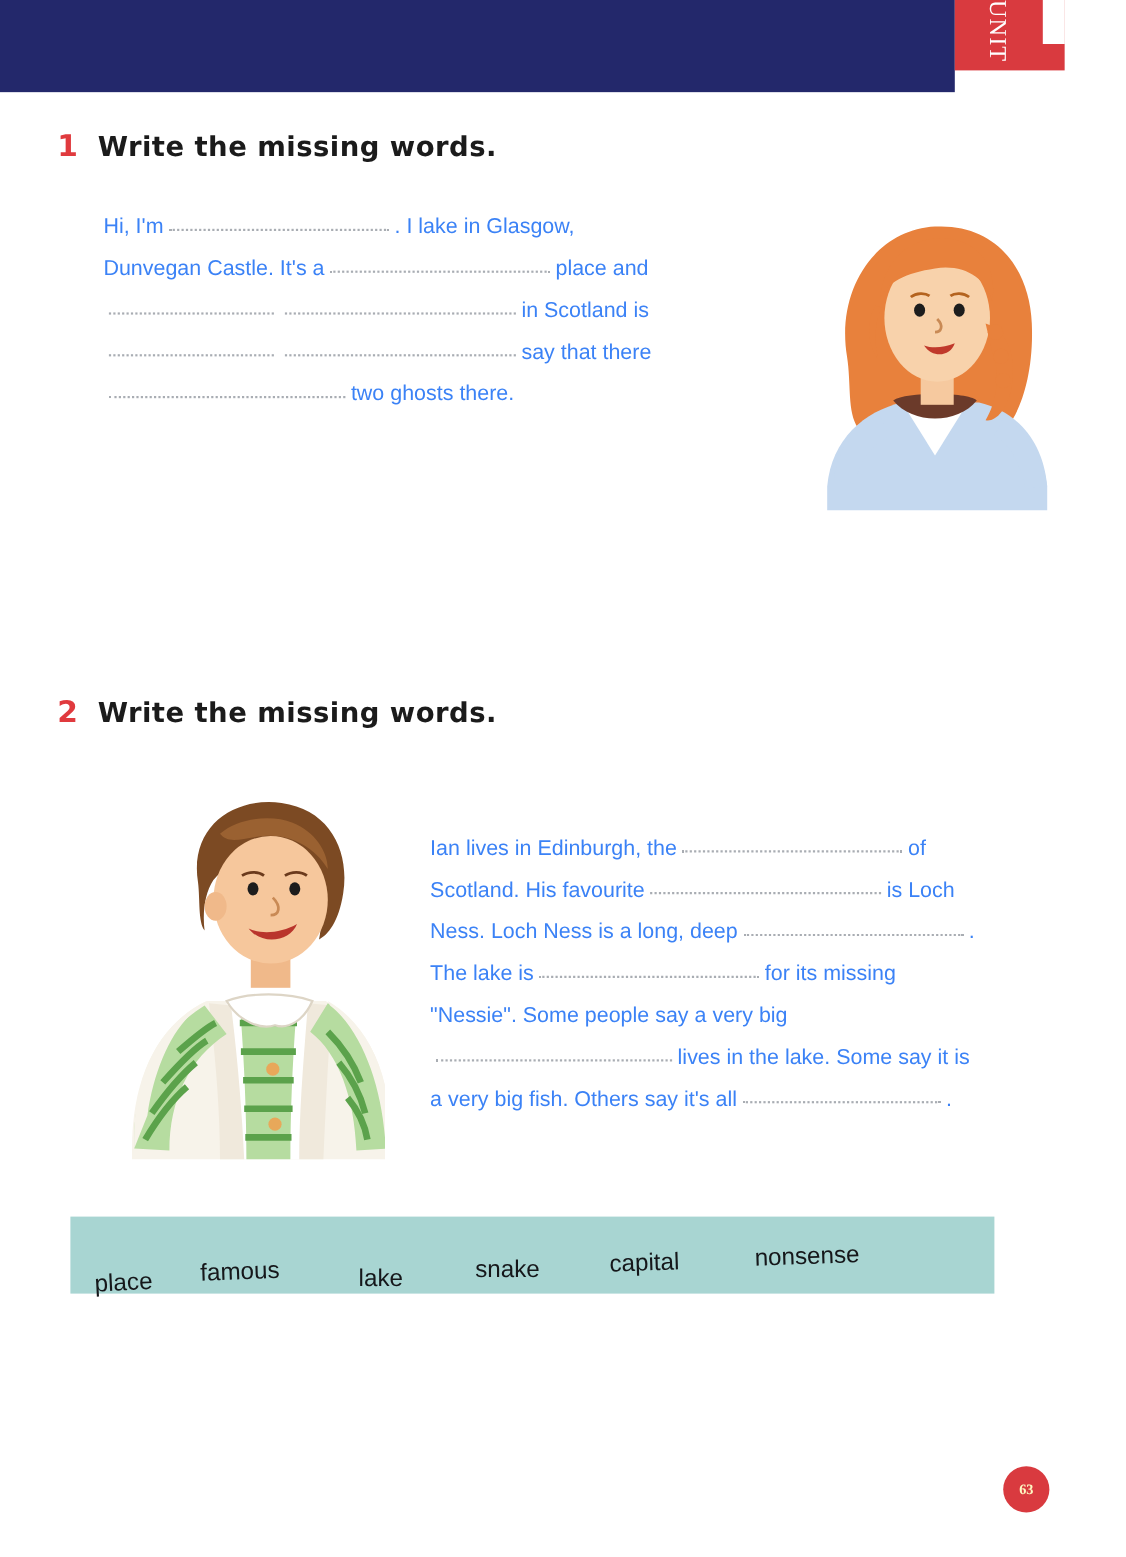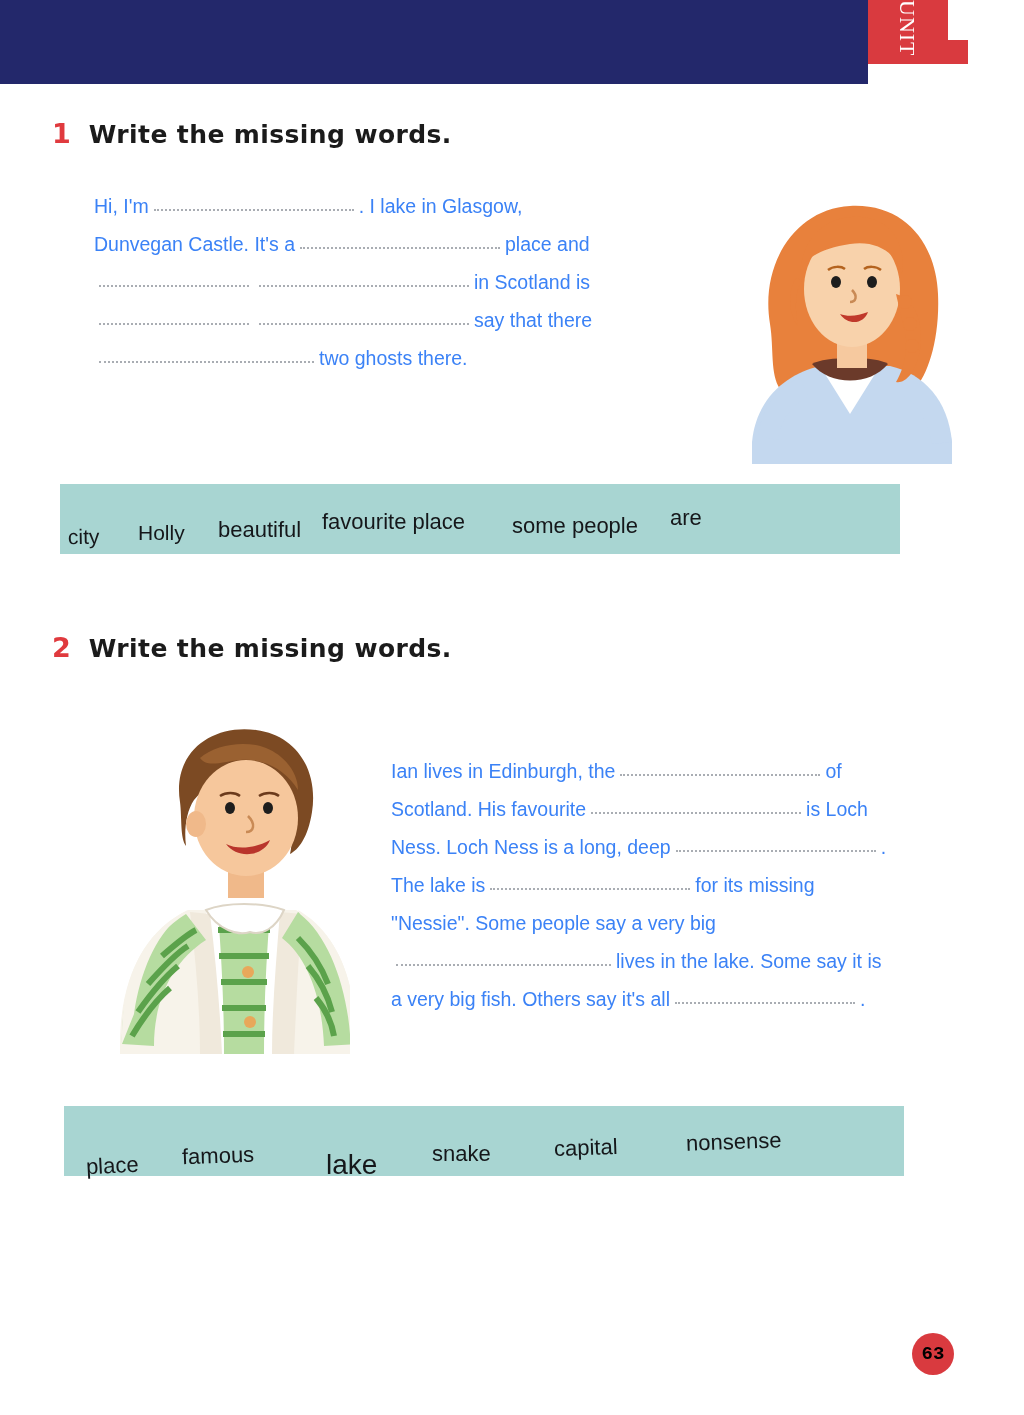--- a/index.html
+++ b/index.html
@@ -129,27 +129,27 @@
   }
 
   
   .page-num {
     position: absolute;
     right: 70px;
     bottom: 40px;
     width: 42px; height: 42px;
     border-radius: 50%;
     background: #d93a3f;
-    color: #000000;
-    font-size: 19px;
+    color: #fef9c3;
+    font-size: 13px;
     font-weight: bold;
     display: flex;
     align-items: center;
     justify-content: center;
-    font-family: Liberation Mono, monospace;
+    font-family: Liberation Serif, serif;
   }
 
   
   .illus { position: absolute; }
 </style>
 </head>
 <body>
 
 <div class="page-top-bar"></div>
 <div class="page-top-red"></div>
@@ -202,30 +202,20 @@
 
       <path d="M152 116 C158 122 156 128 150 128" stroke="#c98a55" stroke-width="2.5" fill="none"></path>
 
       <path d="M140 140 C148 152 164 150 168 138 C158 142 148 143 140 140 Z" fill="#c0392b"></path>
 
       <path d="M58 262 C62 232 78 212 100 204 L108 222 C92 232 80 246 78 266 Z" fill="#c4d8ef"></path>
       <path d="M212 206 C234 216 248 240 252 268 L232 270 C228 248 218 230 204 222 Z" fill="#c4d8ef"></path>
     </svg>
   </div>
 
-  <div class="wordbank" style="left:60px; top:400px; width:840px; height:70px;">
-    <div class="wb-inner" id="wb1" style="position: relative; padding-left: 0px;">
-        <span class="wb-word" style="position: absolute; left: 8px; top: 6px; font-size: 21px; transform: rotate(-1deg);">city</span>
-        <span class="wb-word" style="position: absolute; left: 78px; top: 2px; font-size: 21px; transform: rotate(0deg);">Holly</span>
-        <span class="wb-word" style="position: absolute; left: 158px; top: -2px; font-size: 22px; transform: rotate(0deg);">beautiful</span>
-        <span class="wb-word" style="position: absolute; left: 262px; top: -10px; font-size: 22px; transform: rotate(0deg);">favourite place</span>
-        <span class="wb-word" style="position: absolute; left: 452px; top: -6px; font-size: 22px; transform: rotate(0deg);">some people</span>
-        <span class="wb-word" style="position: absolute; left: 610px; top: -14px; font-size: 22px; transform: rotate(0deg);">are</span>
-      </div>
-  </div>
 
   <div class="exercise" style="left:52px; top:548px; width:880px;">
     <div class="ex-head">
       <span class="ex-num">2</span>
       <span class="ex-title">Write the missing words.</span>
     </div>
   </div>
 
   <div class="illus" style="left:60px; top:620px; width:290px; height:350px;">
     <svg width="290" height="350" viewBox="0 0 290 350">
@@ -295,21 +285,21 @@
       <div class="text-line"><span>The lake is</span><span class="blank" style="width: 200px;"></span><span>for its missing</span></div>
       <div class="text-line"><span>"Nessie". Some people say a very big</span></div>
       <div class="text-line"><span class="blank" style="width: 215px;"></span><span>lives in the lake. Some say it is</span></div>
       <div class="text-line"><span>a very big fish. Others say it's all</span><span class="blank" style="width: 180px;"></span><span>.</span></div>
     </div>
 
   <div class="wordbank" style="left:64px; top:1022px; width:840px; height:70px;">
     <div class="wb-inner" id="wb2" style="position: relative; padding-left: 0px;">
         <span class="wb-word" style="position: absolute; left: 22px; top: 12px; font-size: 22px; transform: rotate(-3deg);">place</span>
         <span class="wb-word" style="position: absolute; left: 118px; top: 2px; font-size: 22px; transform: rotate(-2deg);">famous</span>
-        <span class="wb-word" style="position: absolute; left: 262px; top: 8px; font-size: 28px; transform: rotate(0deg); text-align: right;">lake</span>
+        <span class="wb-word" style="position: absolute; left: 262px; top: 8px; font-size: 22px; transform: rotate(0deg); text-align: right;">lake</span>
         <span class="wb-word" style="position: absolute; left: 368px; top: 0px; font-size: 22px; transform: rotate(0deg);">snake</span>
         <span class="wb-word" style="position: absolute; left: 490px; top: -6px; font-size: 22px; transform: rotate(-2deg);">capital</span>
         <span class="wb-word" style="position: absolute; left: 622px; top: -12px; font-size: 22px; transform: rotate(-2deg);">nonsense</span>
       </div>
   </div>
 
 </div>
 
 <div class="page-right-edge"></div>
 <div class="page-bottom-edge"></div>

